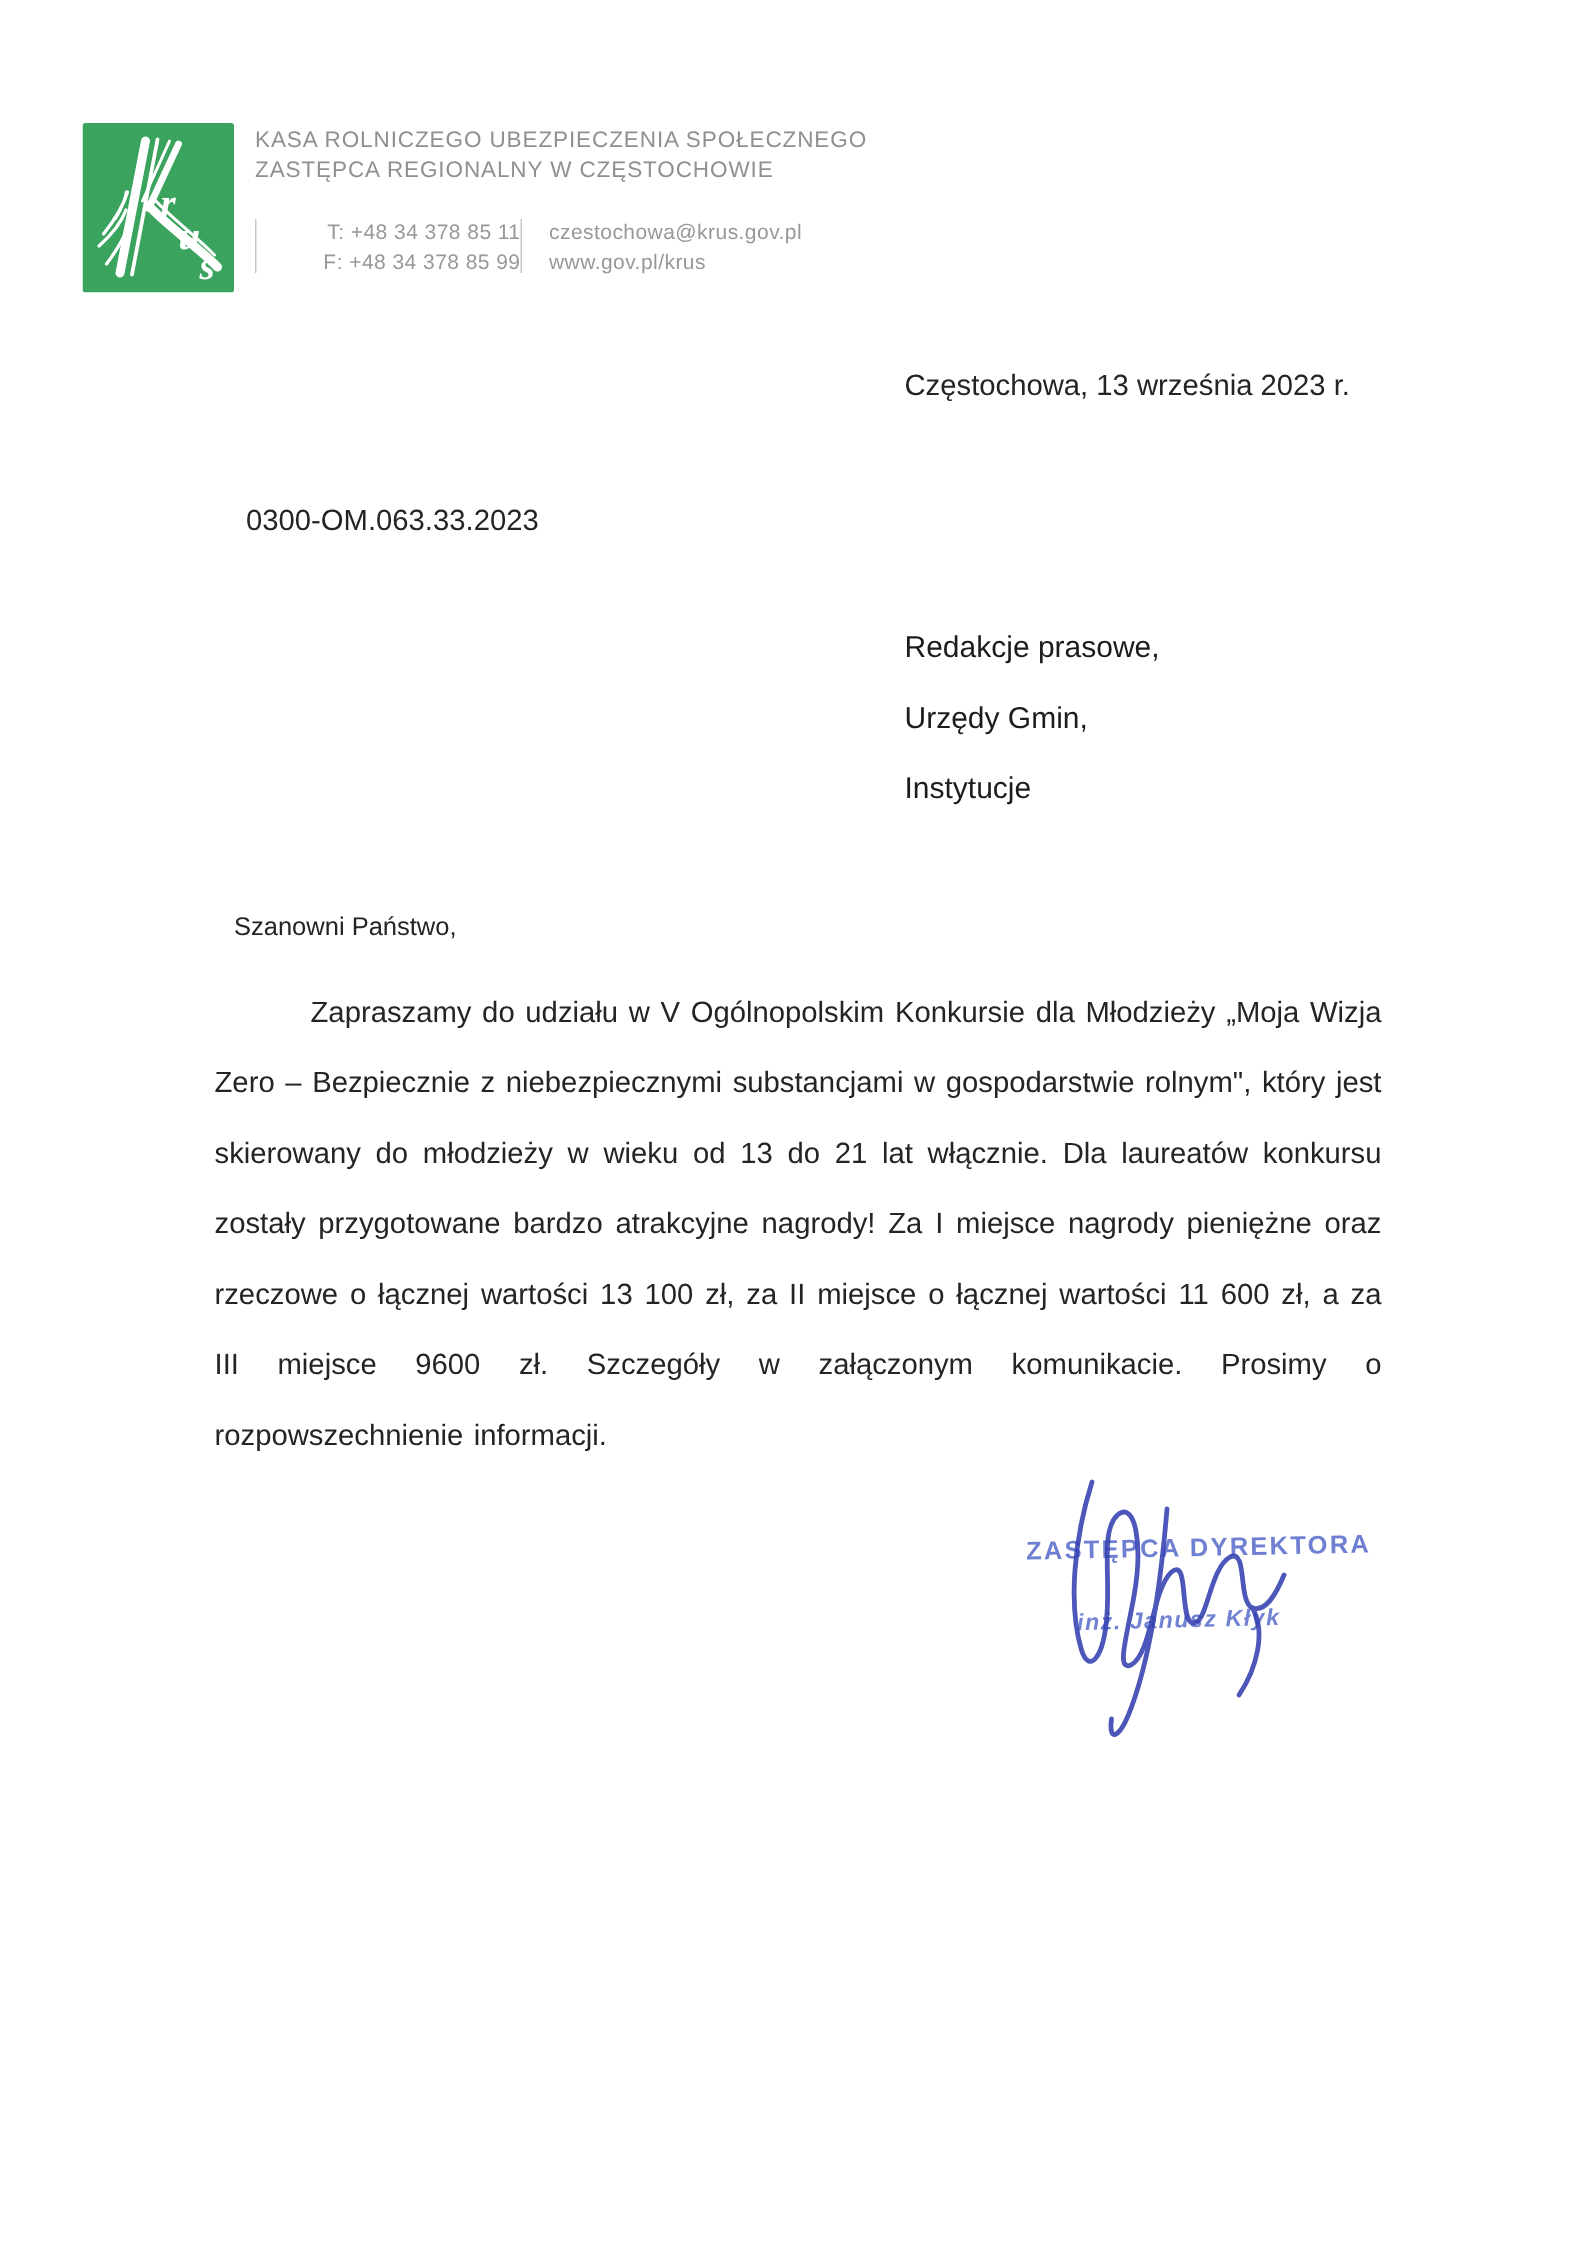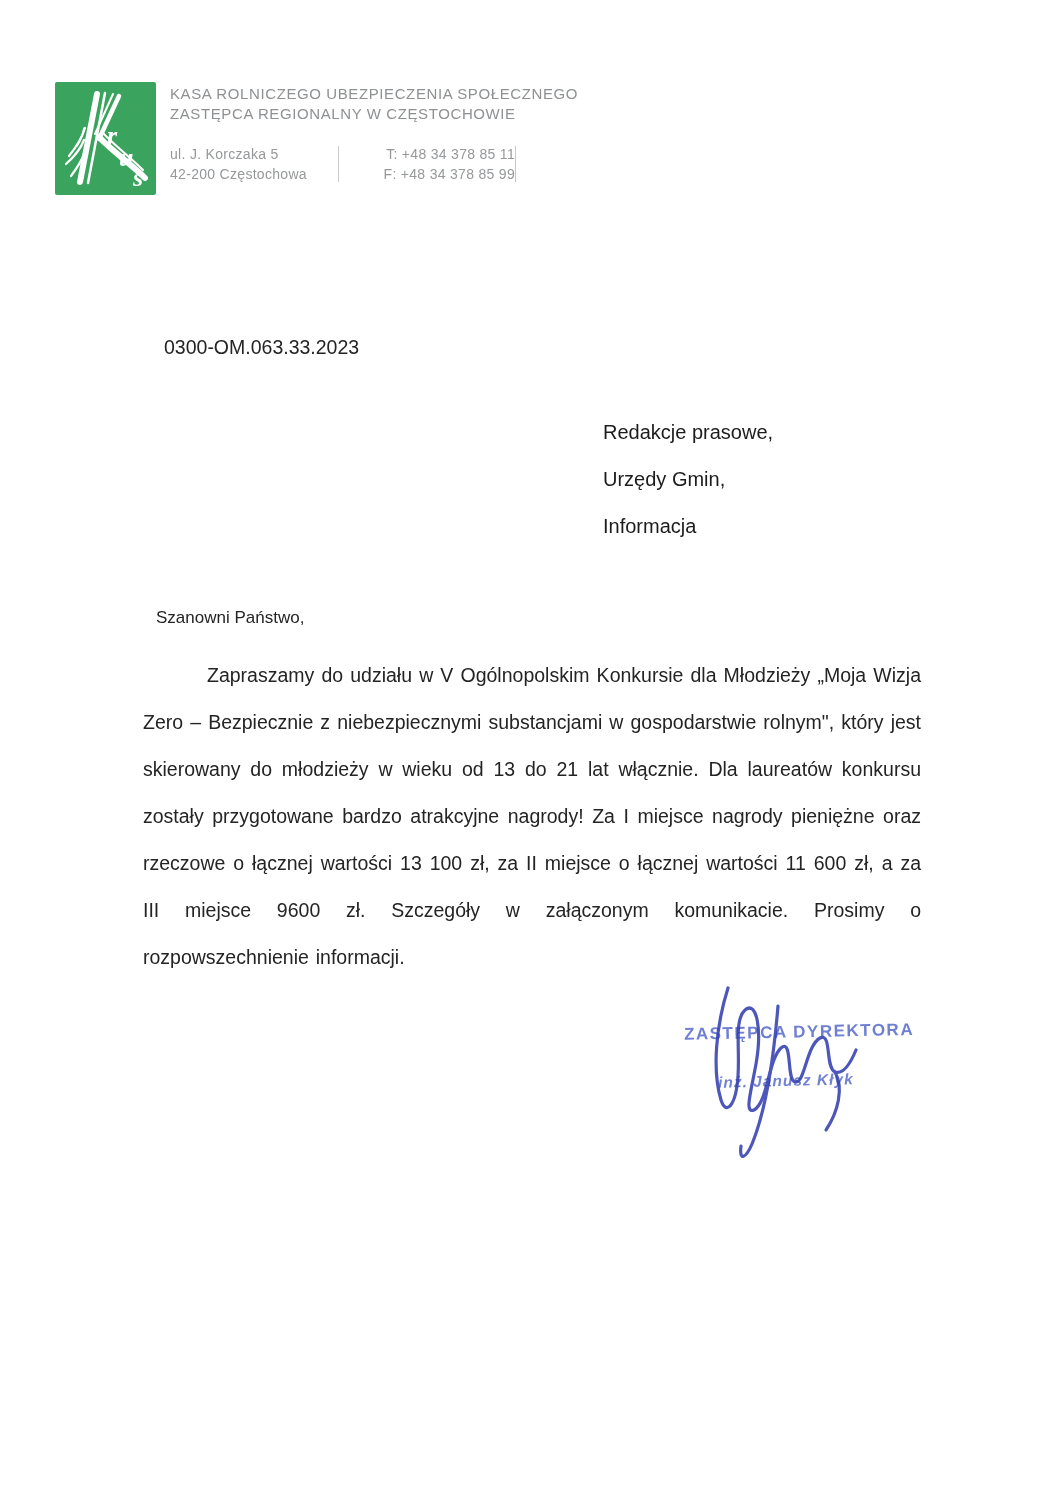--- a/index.html
+++ b/index.html
@@ -187,40 +187,41 @@
         <text x="78" y="104" font-size="26">s</text>
       </g>
     </svg>
 
     <div class="org-lines">
       <div>KASA ROLNICZEGO UBEZPIECZENIA SPOŁECZNEGO</div>
       <div>ZASTĘPCA REGIONALNY W CZĘSTOCHOWIE</div>
     </div>
 
     <div class="contact-row">
-      <div class="contact-col address">
-        <div>ul. J. Korczaka 5</div>
-        <div>42-200 Częstochowa</div>
-      </div>
       <div class="contact-divider"></div>
       <div class="contact-col phones">
         <div>T: +48 34 378 85 11</div>
         <div>F: +48 34 378 85 99</div>
       </div>
       <div class="contact-divider"></div>
+      <div class="contact-col web">
+        <div>czestochowa@krus.gov.pl</div>
+        <div>www.gov.pl/krus</div>
+      </div>
     </div>
   </div>
 
+  <div class="dateline">Częstochowa, 13 września 2023 r.</div>
 
   <div class="reference">0300-OM.063.33.2023</div>
 
   <div class="recipients">
     <div class="recipient-line">Redakcje prasowe,</div>
     <div class="recipient-line">Urzędy Gmin,</div>
-    <div class="recipient-line">Informacja</div>
+    <div class="recipient-line">Instytucje</div>
   </div>
 
   <div class="salutation">Szanowni Państwo,</div>
 
   <div class="body-paragraph">Zapraszamy do udziału w V Ogólnopolskim Konkursie dla Młodzieży „Moja Wizja Zero – Bezpiecznie z niebezpiecznymi substancjami w gospodarstwie rolnym", który jest skierowany do młodzieży w wieku od 13 do 21 lat włącznie. Dla laureatów konkursu zostały przygotowane bardzo atrakcyjne nagrody! Za I miejsce nagrody pieniężne oraz rzeczowe o łącznej wartości 13 100 zł, za II miejsce o łącznej wartości 11 600 zł, a za III miejsce 9600 zł. Szczegóły w załączonym komunikacie. Prosimy o rozpowszechnienie informacji.</div>
 
 
   <div class="signature-block">
     <div class="stamp-title">ZASTĘPCA DYREKTORA</div>
     <div class="stamp-name">inż. Janusz Kłyk</div>

